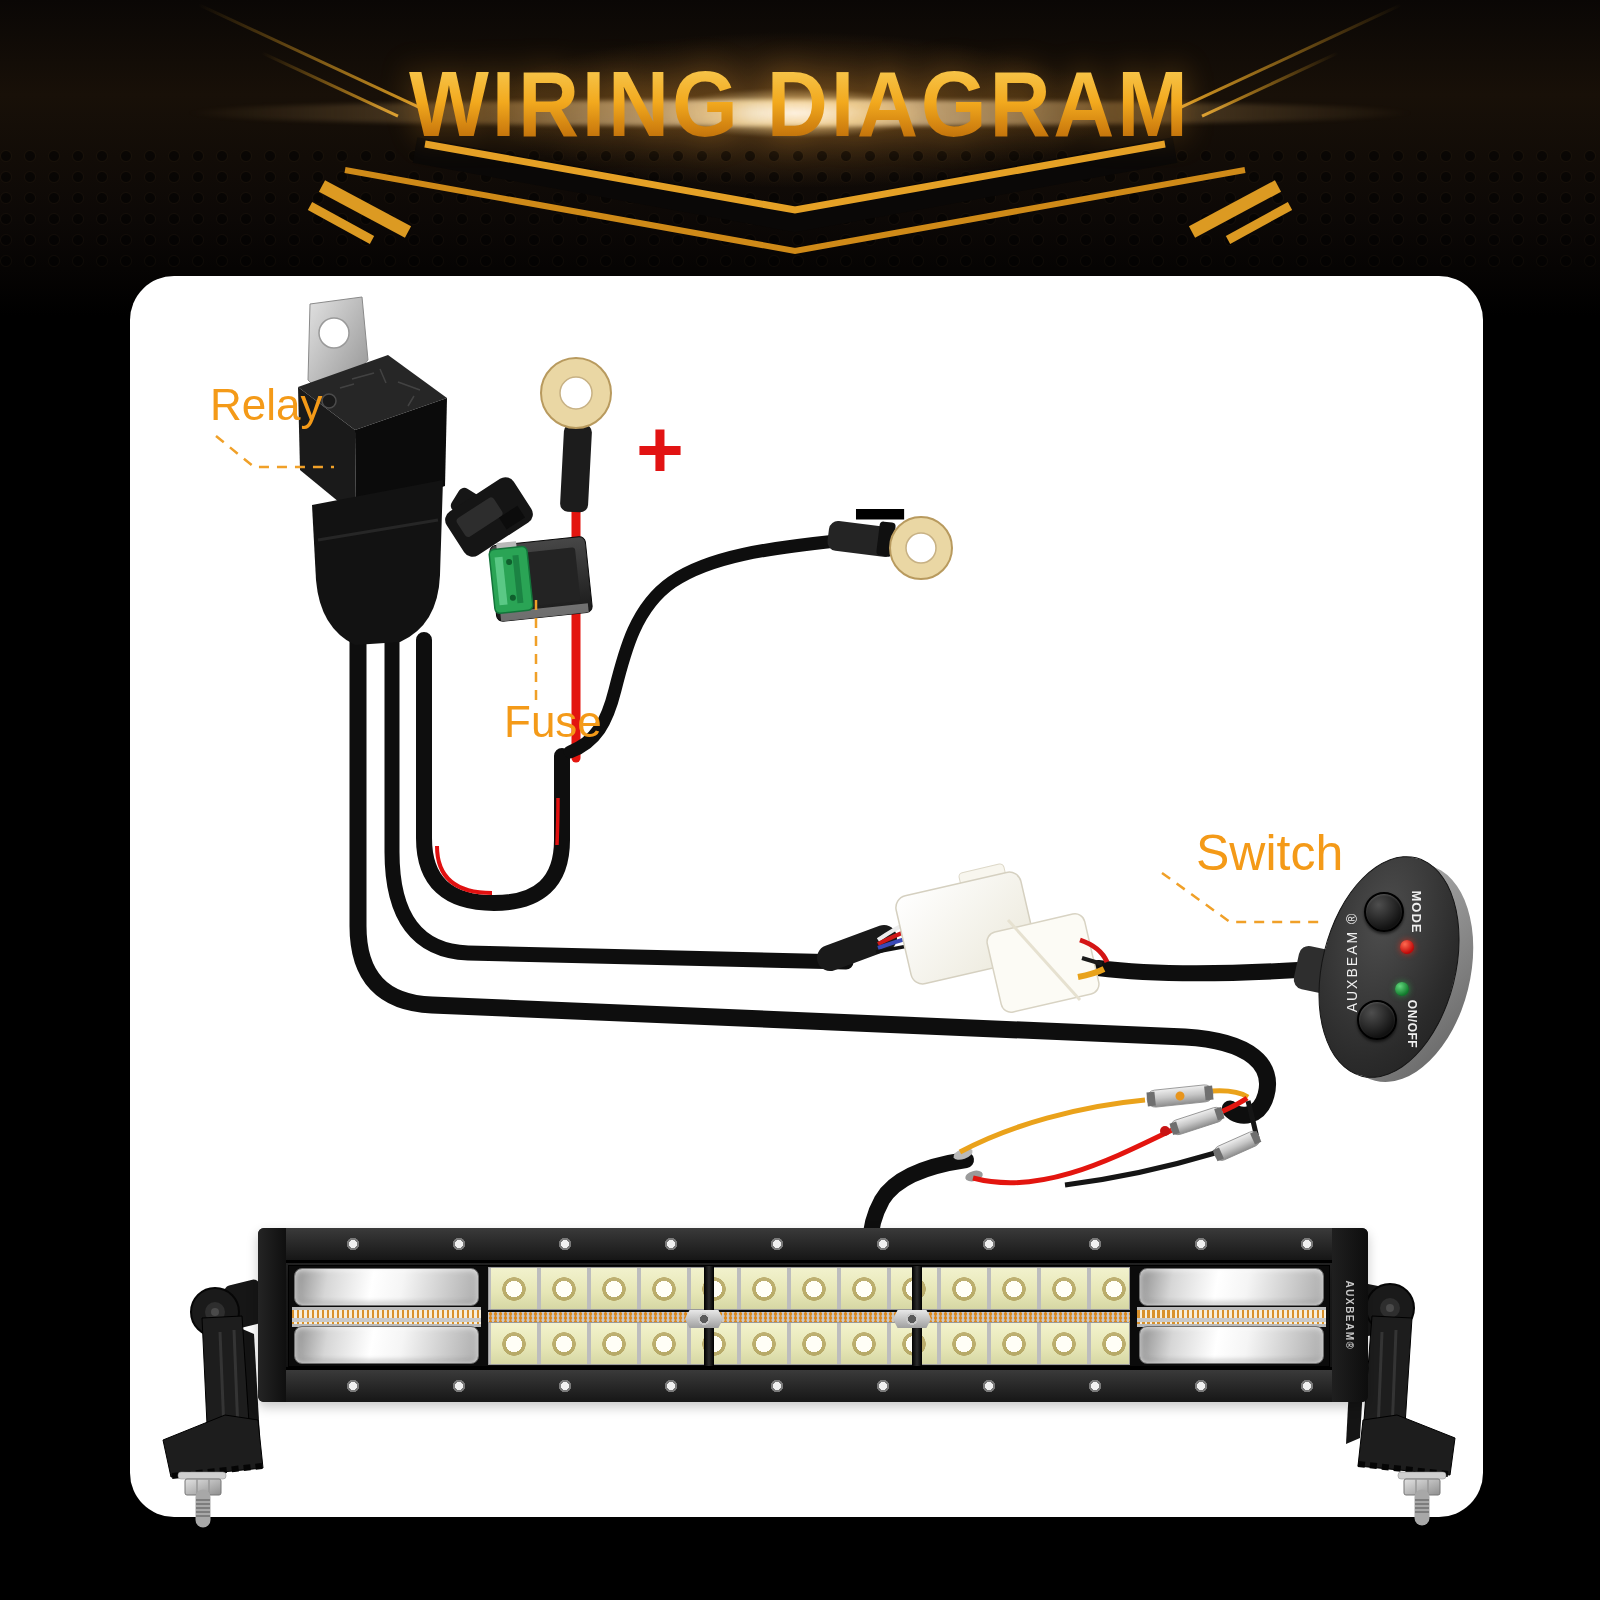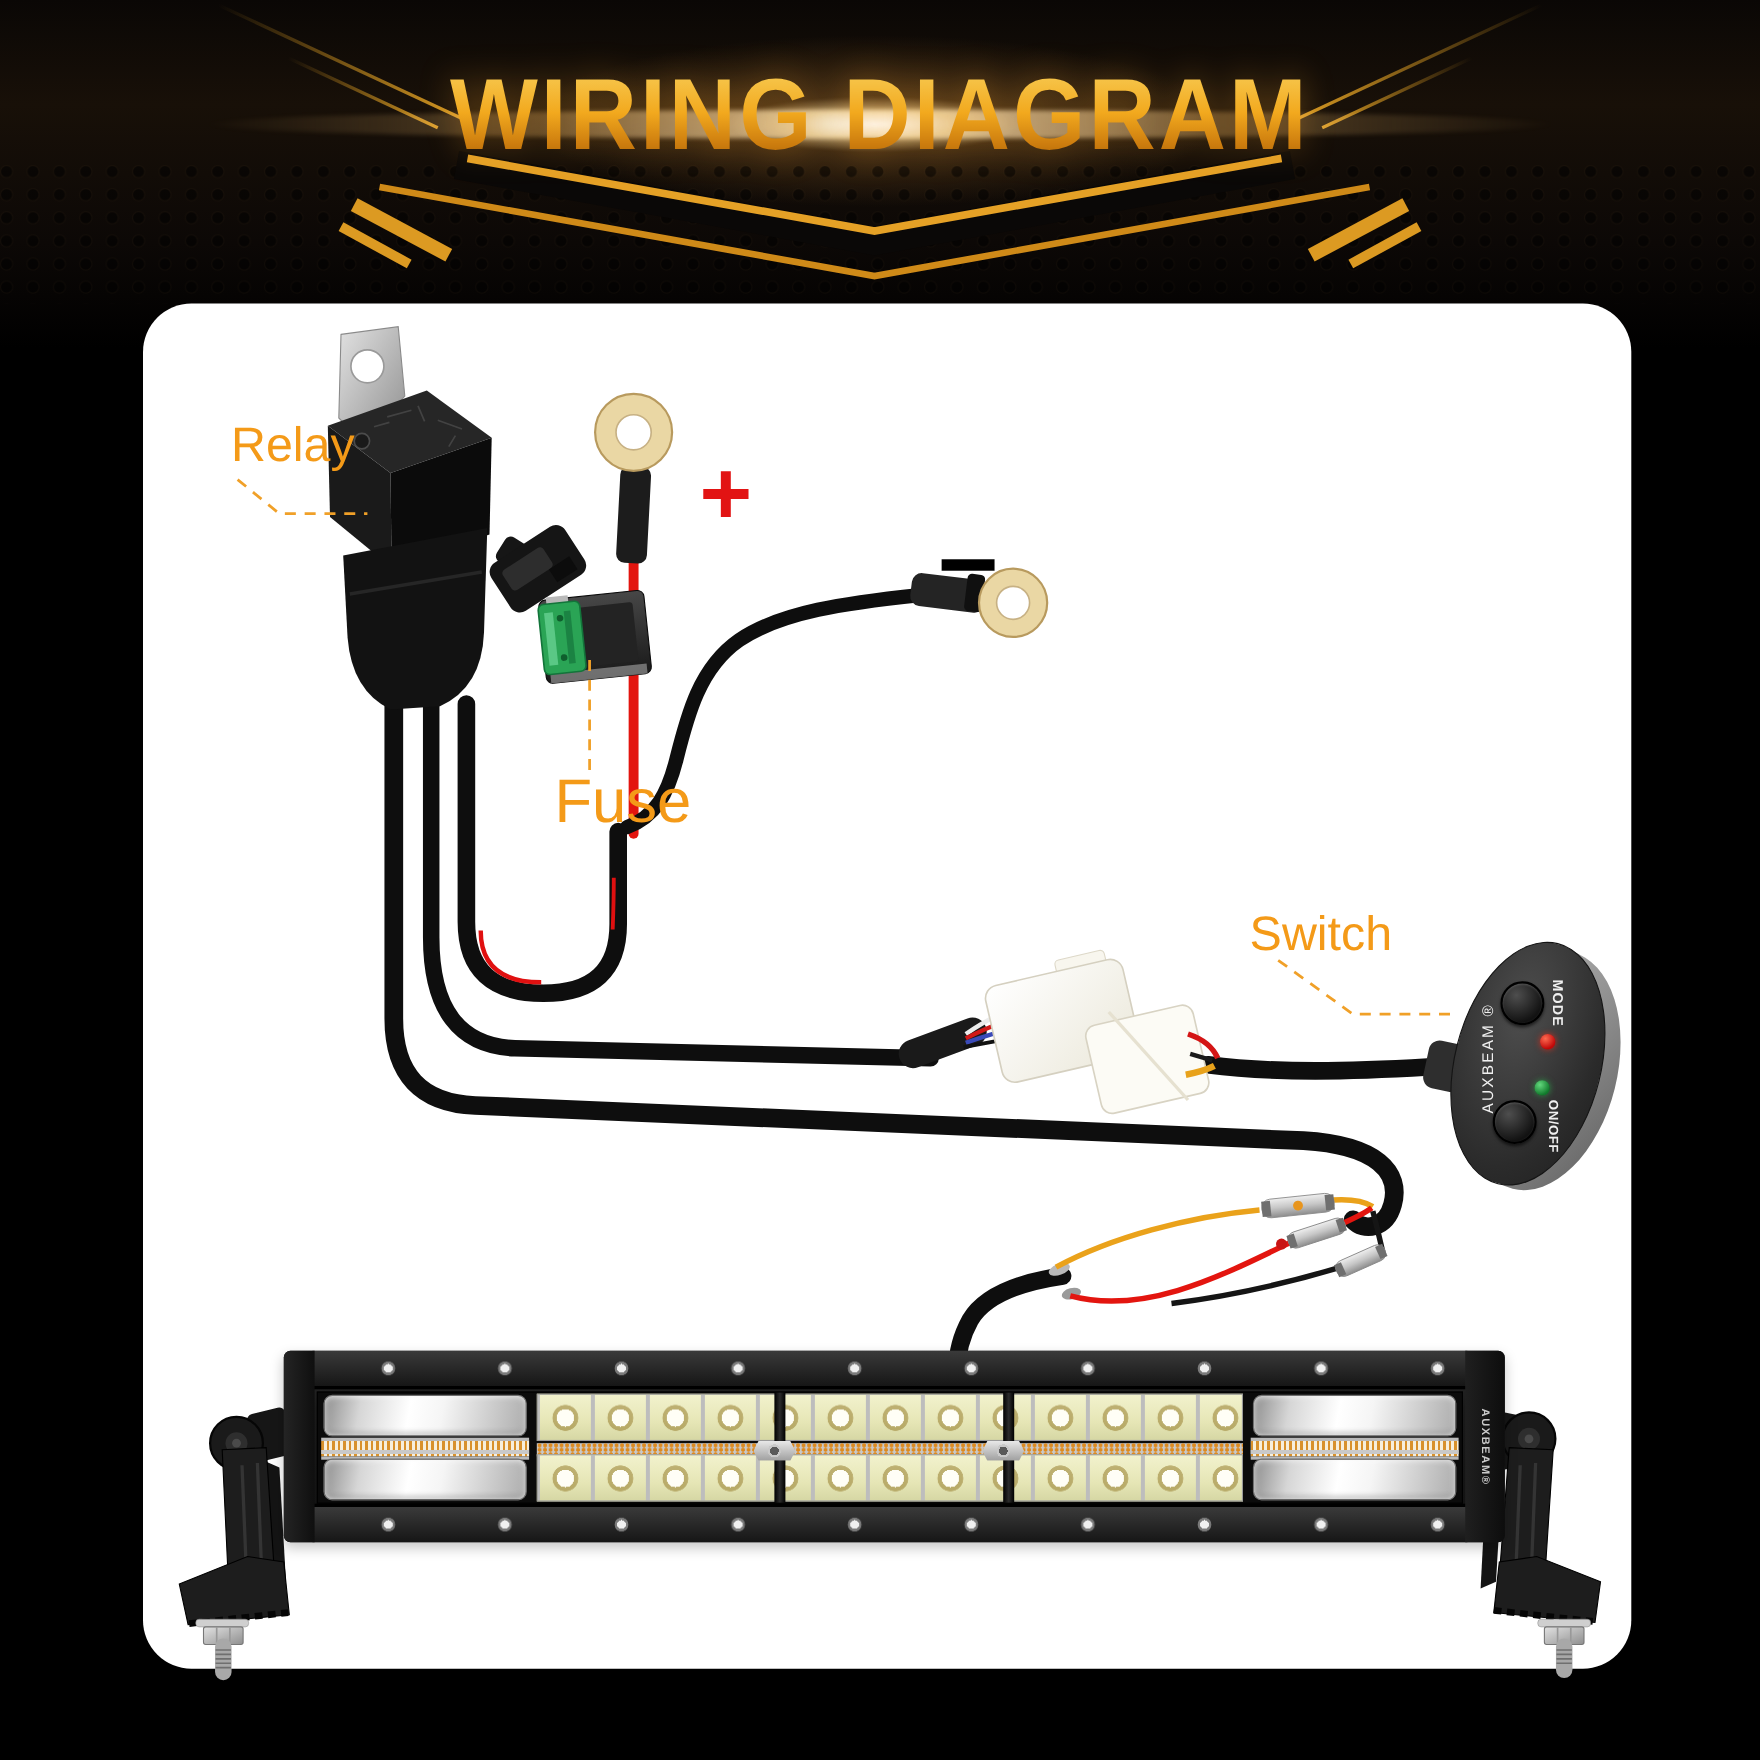--- a/index.html
+++ b/index.html
@@ -31,22 +31,22 @@
 
   
   .card{position:absolute;left:130px;top:276px;width:1353px;height:1241px;background:#fff;border-radius:44px;}
 
   
   .art{position:absolute;left:0;top:0;width:1600px;height:1600px;}
 
   
   .lbl{position:absolute;color:#f49a18;line-height:1;margin-left:32px;}
   .lbl-relay{left:178px;top:383px;font-size:44px;}
-  .lbl-fuse{left:472px;top:700px;font-size:56px;}
-  .lbl-switch{left:1104px;top:828px;font-size:44px;}
+  .lbl-fuse{left:472px;top:700px;font-size:44px;}
+  .lbl-switch{left:1164px;top:828px;font-size:50px;}
   .lbl-plus{left:604px;top:408px;font-size:82px;font-weight:700;color:#e21313;}
   .lbl-minus{left:820px;top:465px;font-size:96px;font-weight:700;color:#000;}
 
   
   .housing{position:absolute;left:258px;top:1228px;width:1110px;height:174px;border-radius:6px;
     background:linear-gradient(180deg,#2e2e2e 0,#1a1a1a 30%,#101010 100%);box-shadow:0 5px 12px rgba(0,0,0,.22);}
   .rail{position:absolute;left:26px;right:34px;height:35px;
     background-image:radial-gradient(circle at 50% 50%,#f0f0f0 0 4px,#7a7a7a 4px 6px,rgba(0,0,0,0) 6.5px),linear-gradient(180deg,#3a3a3a,#161616);
     background-size:106px 100%,100% 100%;background-position:16px 0,0 0;background-repeat:repeat-x,no-repeat;}
   .rail-top{top:0;border-bottom:3px solid #000;}

